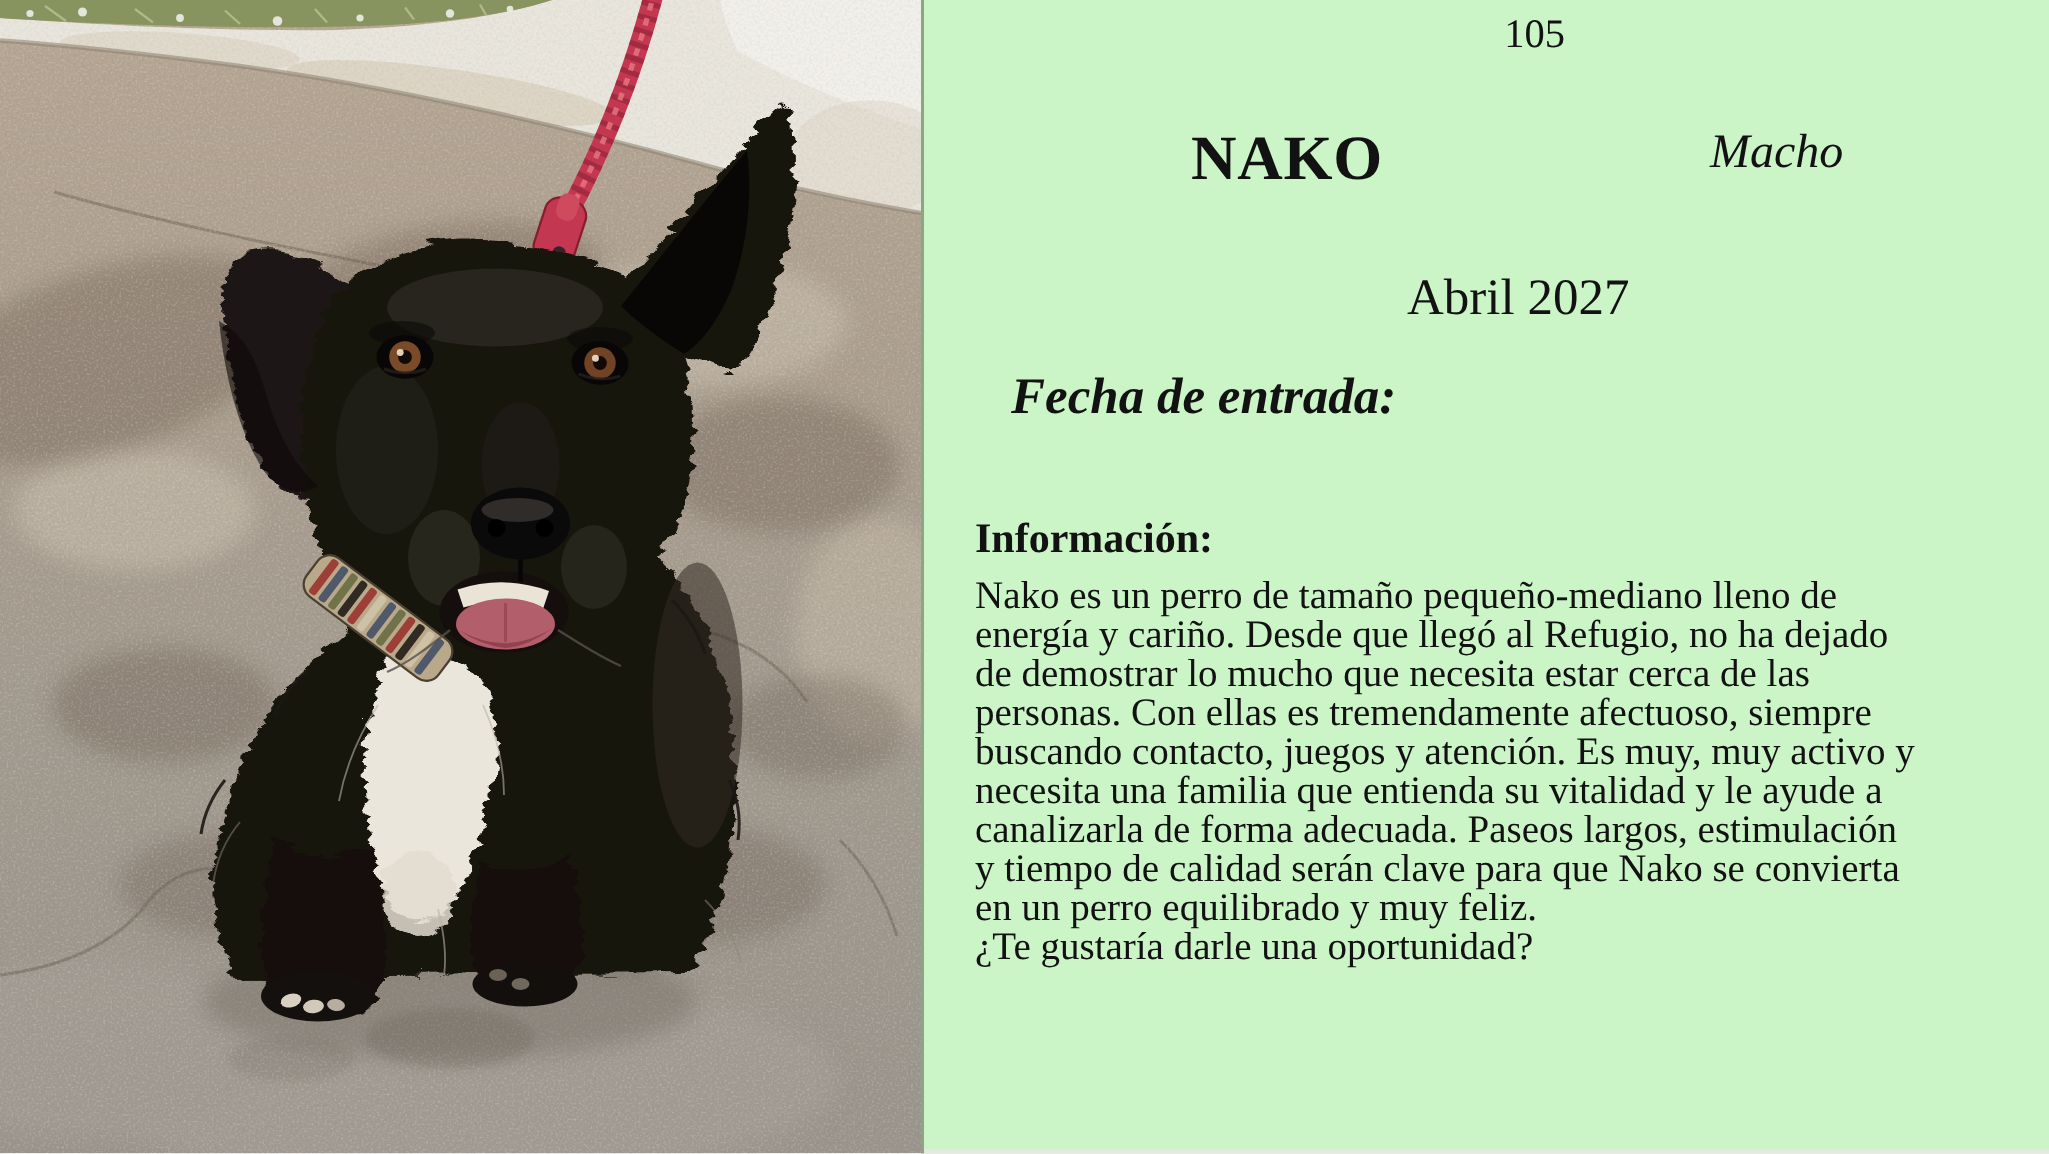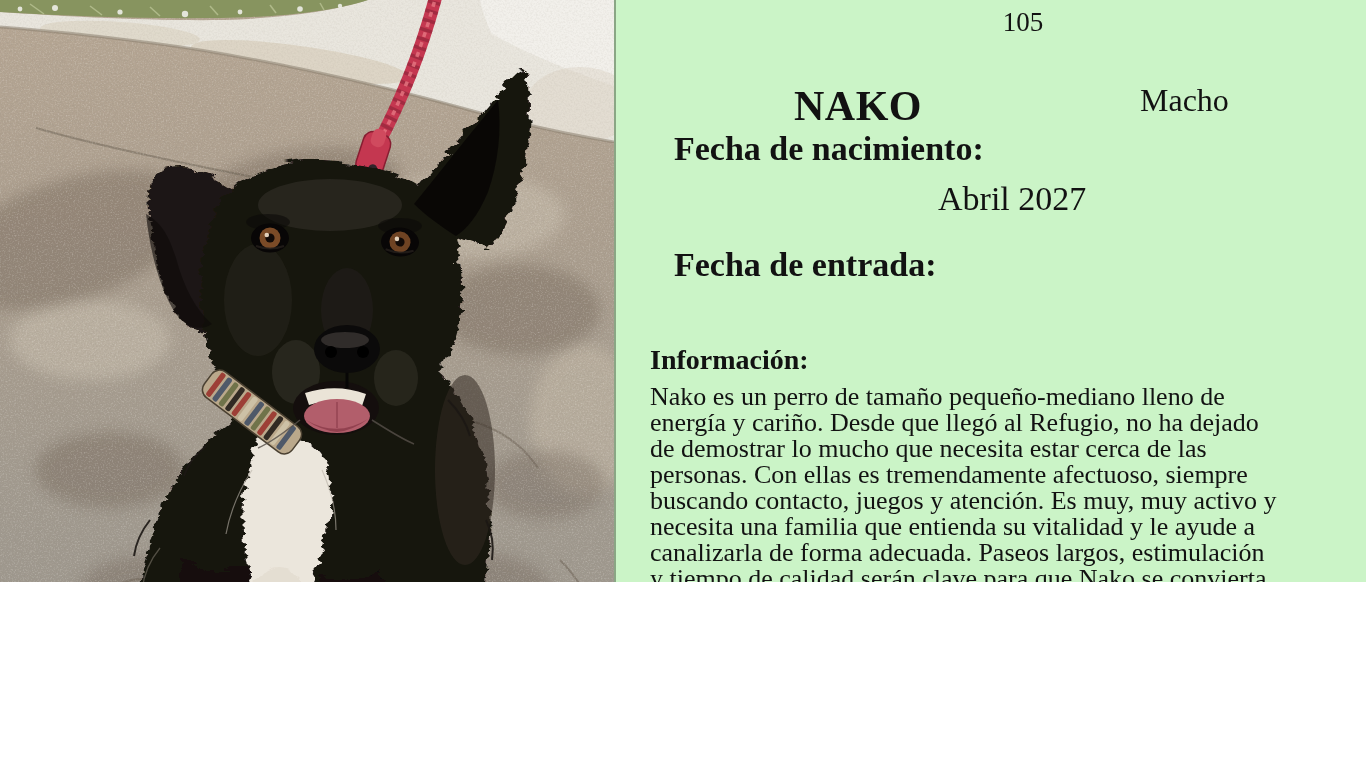--- a/index.html
+++ b/index.html
@@ -1,35 +1,35 @@
 <!DOCTYPE html>
 <html><head>
 <meta charset="utf-8">
 <style>
   html,body{margin:0;padding:0;background:#ffffff;}
   .stage{
-    position:relative;width:1366px;height:582px;overflow:hidden;
+    position:relative;width:1366px;height:769px;overflow:hidden;
     font-family:"Liberation Serif","DejaVu Serif",serif;color:#121212;
     background:#fff;
   }
   .photo-pane{position:absolute;left:0;top:0;width:614px;height:769px;overflow:hidden;}
   .photo-pane svg{display:block;}
   .info-panel{
     position:absolute;left:614px;top:0;width:752px;height:769px;
     background:#cbf4c7;
     border-left:2px solid rgba(60,72,54,0.45);
     box-sizing:border-box;
   }
   .info-panel > div{position:absolute;white-space:pre;line-height:1;}
   .page-number{left:0;top:9px;width:100%;text-align:center;padding-left:64px;box-sizing:border-box;font-size:27px;}
   .dog-name{left:178px;top:75px;font-size:42px;font-weight:bold;letter-spacing:0.5px;margin-top:10px;}
-  .dog-sex{left:524px;top:84px;font-size:32px;}
+  .dog-sex{left:524px;top:84px;font-size:32px;font-style:italic;}
   .birth-label{left:58px;top:132px;font-size:34px;font-weight:bold;}
   .birth-value{left:322px;top:182px;font-size:34px;}
-  .entry-label{left:58px;top:248px;font-size:34px;font-weight:bold;}
+  .entry-label{left:58px;top:248px;font-size:34px;font-weight:bold;font-style:italic;}
   .entry-value{left:285px;top:295px;font-size:34px;}
   .info-label{left:34px;top:346px;font-size:28px;font-weight:bold;text-align:center;}
   .info-text{
     left:34px;top:384px;width:712px;
     font-size:26px;line-height:38.6px;white-space:pre;
   }
   .bottom-edge{position:absolute;left:0;bottom:0;width:100%;height:3px;background:#e4e8e0;}
 </style>
 </head>
 <body>
@@ -256,21 +256,20 @@
           </g>
         </g>
       </g>
     </svg>
   </div>
 
   <div class="info-panel" style="background-color: rgb(203, 244, 199);">
     <div class="page-number">105</div>
     <div class="dog-name">NAKO</div>
     <div class="dog-sex">Macho</div>
-    <div class="birth-label">Fecha de nacimiento:</div>
     <div class="birth-value">Abril 2027</div>
     <div class="entry-label">Fecha de entrada:</div>
     <div class="info-label">Información:</div>
     <div class="info-text">Nako es un perro de tamaño pequeño-mediano lleno de
 energía y cariño. Desde que llegó al Refugio, no ha dejado
 de demostrar lo mucho que necesita estar cerca de las
 personas. Con ellas es tremendamente afectuoso, siempre
 buscando contacto, juegos y atención. Es muy, muy activo y
 necesita una familia que entienda su vitalidad y le ayude a
 canalizarla de forma adecuada. Paseos largos, estimulación

